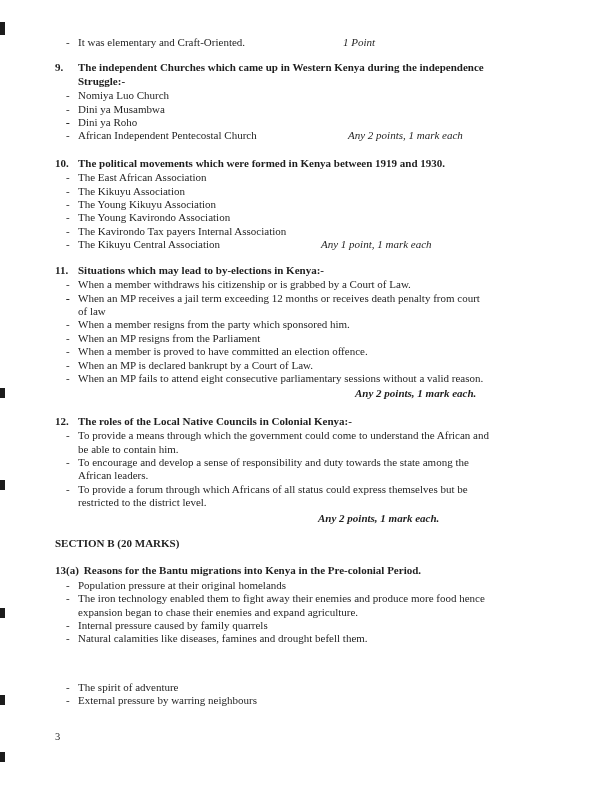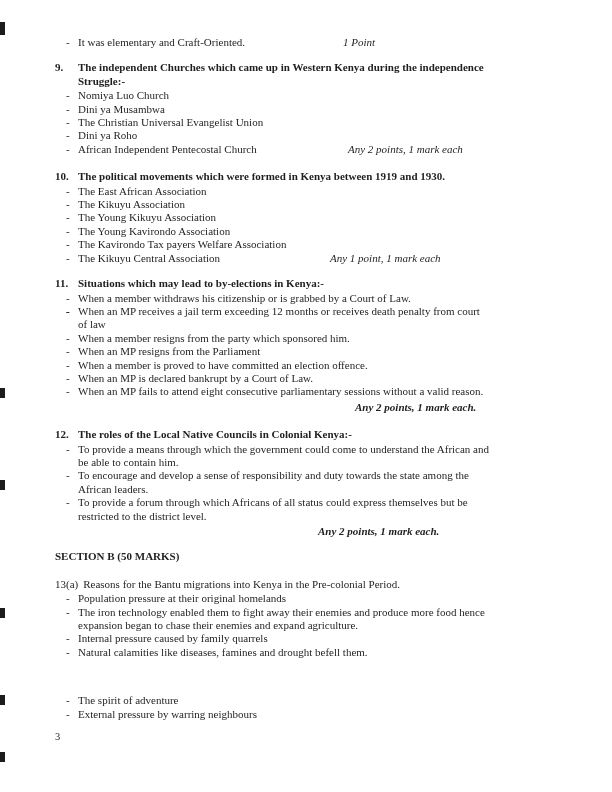--- a/index.html
+++ b/index.html
@@ -12,21 +12,21 @@
   .blk{margin-top:12px;}
   #content > .blk:nth-child(1){margin-top:0;}
   #content > .blk:nth-child(3){margin-top:14px;}
   #content > .blk:nth-child(5){margin-top:14px;}
   #content > .blk:nth-child(7){margin-top:14px;}
   #content > .blk:nth-child(9){margin-top:0;}
   .spacer{height:22px;}
   .section-head{font-weight:bold;}
   .q-head{position:relative;padding-left:23px;font-weight:bold;}
   .q-num{position:absolute;left:0;top:0;}
-  .q-head-inline{font-weight:normal;}
+  .q-head-inline{font-weight:bold;}
   .q-num-inline{margin-right:5px;}
   .q-title{white-space:pre-line;}
   .q-list{margin-top:1px;}
   .b-row{position:relative;padding-left:23px;}
   .b-dash{position:absolute;left:11px;top:0;}
   .b-text{white-space:pre-line;}
   .note{position:absolute;top:0;font-style:italic;white-space:nowrap;}
   .f-row{position:relative;height:13.4px;margin-top:2px;font-weight:bold;}
   .page-number{position:absolute;left:55px;top:730px;font-size:10.5px;}
   .scan-mark{position:absolute;left:0;width:5px;background:#1c1c1c;}
@@ -40,34 +40,34 @@
         <div class="q-list">
           <div class="b-row"><span class="b-dash">-</span><span class="b-text">It was elementary and Craft-Oriented.</span><span class="note" style="left: 288px; text-align: right;">1 Point</span></div>
         </div>
       </div>
       <div class="blk">
         <div class="q-head"><span class="q-num">9.</span><span class="q-title">The independent Churches which came up in Western Kenya during the independence
 Struggle:-</span></div>
         <div class="q-list">
           <div class="b-row"><span class="b-dash">-</span><span class="b-text">Nomiya Luo Church</span></div>
           <div class="b-row"><span class="b-dash">-</span><span class="b-text">Dini ya Musambwa</span></div>
-          <div class="b-row"><span class="b-dash">-</span><span class="b-text">The Christian Universal Evangelist Union</span></div>
+          <div class="b-row"><span class="b-dash">-</span></div>
           <div class="b-row"><span class="b-dash">-</span><span class="b-text">Dini ya Roho</span></div>
           <div class="b-row"><span class="b-dash">-</span><span class="b-text">African Independent Pentecostal Church</span><span class="note" style="left: 262px; margin-left: 31px;">Any 2 points, 1 mark each</span></div>
         </div>
       </div>
       <div class="blk">
         <div class="q-head"><span class="q-num">10.</span><span class="q-title">The political movements which were formed in Kenya between 1919 and 1930.</span></div>
         <div class="q-list">
           <div class="b-row"><span class="b-dash">-</span><span class="b-text">The East African Association</span></div>
           <div class="b-row"><span class="b-dash">-</span><span class="b-text">The Kikuyu Association</span></div>
           <div class="b-row"><span class="b-dash">-</span><span class="b-text">The Young Kikuyu Association</span></div>
           <div class="b-row"><span class="b-dash">-</span><span class="b-text">The Young Kavirondo Association</span></div>
-          <div class="b-row"><span class="b-dash">-</span><span class="b-text">The Kavirondo Tax payers Welfare Association</span></div>
-          <div class="b-row"><span class="b-dash">-</span><span class="b-text">The Kikuyu Central Association</span><span class="note" style="left: 275px;">Any 1 point, 1 mark each</span></div>
+          <div class="b-row"><span class="b-dash">-</span><span class="b-text">The Kavirondo Tax payers Internal Association</span></div>
+          <div class="b-row"><span class="b-dash">-</span><span class="b-text">The Kikuyu Central Association</span><span class="note" style="left: 266px;">Any 1 point, 1 mark each</span></div>
         </div>
       </div>
       <div class="blk">
         <div class="q-head"><span class="q-num">11.</span><span class="q-title">Situations which may lead to by-elections in Kenya:-</span></div>
         <div class="q-list">
           <div class="b-row"><span class="b-dash">-</span><span class="b-text">When a member withdraws his citizenship or is grabbed by a Court of Law.</span></div>
           <div class="b-row"><span class="b-dash">-</span></div>
           <div class="b-row"><span class="b-dash">-</span><span class="b-text">When an MP receives a jail term exceeding 12 months or receives death penalty from court
 of law</span></div>
           <div class="b-row"><span class="b-dash">-</span><span class="b-text">When a member resigns from the party which sponsored him.</span></div>
@@ -87,21 +87,21 @@
 be able to contain him.</span></div>
           <div class="b-row"><span class="b-dash">-</span><span class="b-text">To encourage and develop a sense of responsibility and duty towards the state among the
 African leaders.</span></div>
           <div class="b-row"><span class="b-dash">-</span><span class="b-text">To provide a forum through which Africans of all status could express themselves but be
 restricted to the district level.</span></div>
         </div>
         <div class="f-row">
           <span class="note" style="left: 263px;">Any 2 points, 1 mark each.</span>
         </div>
       </div>
-      <div class="blk section-head">SECTION B (50 MARKS)</div>
+      <div class="blk section-head">SECTION B (20 MARKS)</div>
       <div class="blk">
         <div class="q-head-inline"><span class="q-num-inline">13(a)</span><span class="q-title">Reasons for the Bantu migrations into Kenya in the Pre-colonial Period.</span></div>
         <div class="q-list">
           <div class="b-row"><span class="b-dash">-</span><span class="b-text">Population pressure at their original homelands</span></div>
           <div class="b-row"><span class="b-dash">-</span><span class="b-text">The iron technology enabled them to fight away their enemies and produce more food hence
 expansion began to chase their enemies and expand agriculture.</span></div>
           <div class="b-row"><span class="b-dash">-</span><span class="b-text">Internal pressure caused by family quarrels</span></div>
           <div class="b-row"><span class="b-dash">-</span><span class="b-text">Natural calamities like diseases, famines and drought befell them.</span></div>
         </div>
       </div>

